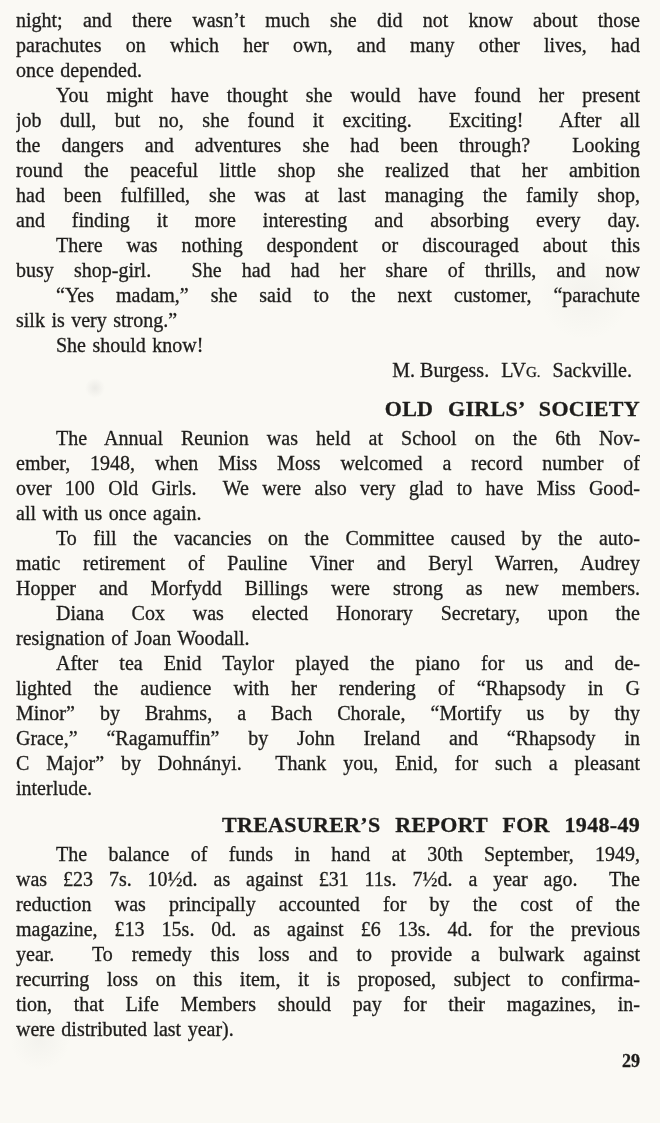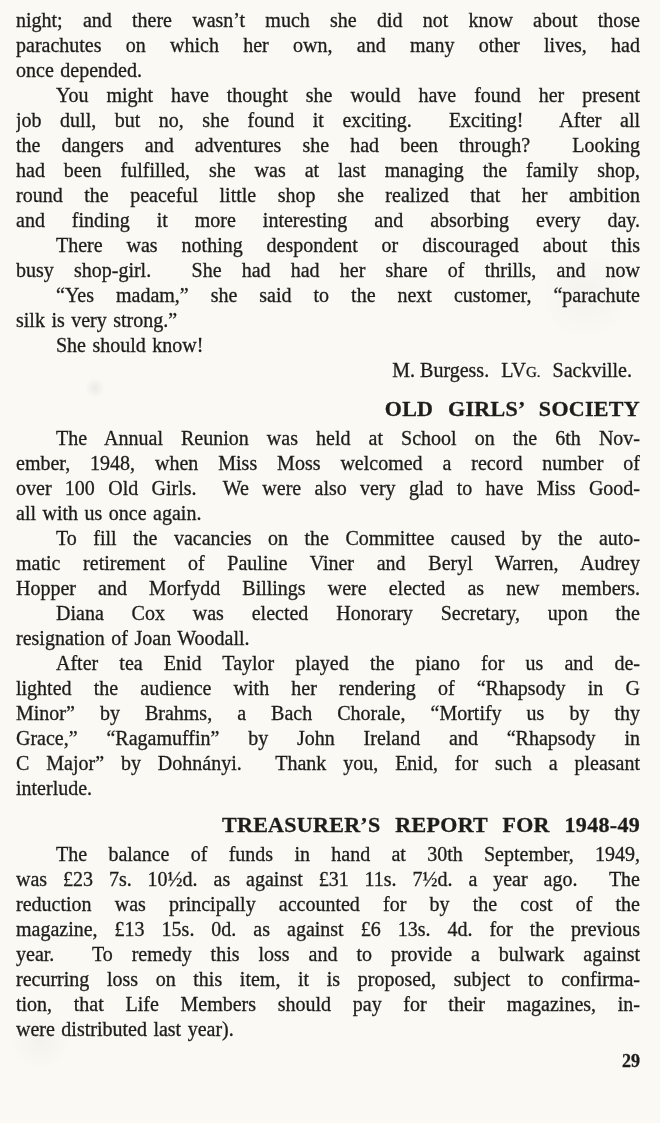--- a/index.html
+++ b/index.html
@@ -71,22 +71,22 @@
   <section>
     <div class="para">
       <div class="line first">night; and there wasn’t much she did not know about those</div>
       <div class="line">parachutes on which her own, and many other lives, had</div>
       <div class="line end">once depended.</div>
     </div>
     <div class="para indent">
       <div class="line first">You might have thought she would have found her present</div>
       <div class="line">job dull, but no, she found it exciting.  Exciting!  After all</div>
       <div class="line">the dangers and adventures she had been through?  Looking</div>
+      <div class="line">round the peaceful little shop she realized that her ambition</div>
       <div class="line">had been fulfilled, she was at last managing the family shop,</div>
-      <div class="line">round the peaceful little shop she realized that her ambition</div>
       <div class="line">and finding it more interesting and absorbing every day.</div>
     </div>
     <div class="para indent">
       <div class="line first">There was nothing despondent or discouraged about this</div>
       <div class="line">busy shop-girl.  She had had her share of thrills, and now</div>
     </div>
     <div class="para indent">
       <div class="line first">“Yes madam,” she said to the next customer, “parachute</div>
       <div class="line end">silk is very strong.”</div>
     </div>
@@ -104,21 +104,21 @@
     <h2 class="heading">OLD GIRLS’ SOCIETY</h2>
     <div class="para indent">
       <div class="line first">The Annual Reunion was held at School on the 6th Nov-</div>
       <div class="line">ember, 1948, when Miss Moss welcomed a record number of</div>
       <div class="line">over 100 Old Girls.  We were also very glad to have Miss Good-</div>
       <div class="line end">all with us once again.</div>
     </div>
     <div class="para indent">
       <div class="line first">To fill the vacancies on the Committee caused by the auto-</div>
       <div class="line">matic retirement of Pauline Viner and Beryl Warren, Audrey</div>
-      <div class="line">Hopper and Morfydd Billings were elected as new members.</div>
+      <div class="line">Hopper and Morfydd Billings were strong as new members.</div>
     </div>
     <div class="para indent">
       <div class="line first">Diana Cox was elected Honorary Secretary, upon the</div>
       <div class="line end">resignation of Joan Woodall.</div>
     </div>
     <div class="para indent">
       <div class="line first">After tea Enid Taylor played the piano for us and de-</div>
       <div class="line">lighted the audience with her rendering of “Rhapsody in G</div>
       <div class="line">Minor” by Brahms, a Bach Chorale, “Mortify us by thy</div>
       <div class="line">Grace,” “Ragamuffin” by John Ireland and “Rhapsody in</div>

